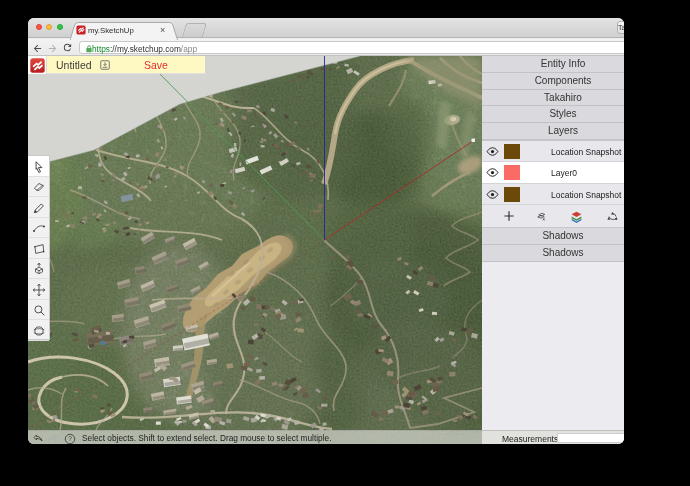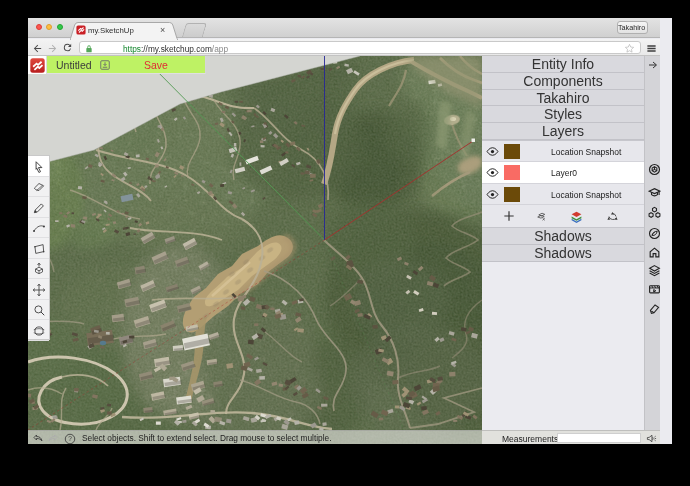--- a/index.html
+++ b/index.html
@@ -1,54 +1,54 @@
 <!DOCTYPE html>
 <html><head>
 <meta charset="utf-8">
 <style>
 html,body{margin:0;padding:0;background:#000;width:690px;height:486px;overflow:hidden;}
 *{box-sizing:border-box;font-family:"Liberation Sans",sans-serif;}
-#win{position:absolute;left:28px;top:18px;width:644px;height:426px;border-radius:0;overflow:hidden;background:#ebebf0;}
+#win{position:absolute;left:28px;top:18px;width:596px;height:426px;border-radius:6px;overflow:hidden;background:#ebebf0;}
 
 #tabbar{position:absolute;left:0;top:0;width:632px;height:20px;background:linear-gradient(#e3e3e3,#d0d0d0);border-bottom:1px solid #b5b5b5;}
 .tl{position:absolute;top:5.8px;width:6.2px;height:6.2px;border-radius:50%;}
 #tl1{left:7.6px;background:#fc5650;border:0.5px solid #dd3d35;}
 #tl2{left:18.1px;background:#fdbe40;border:0.5px solid #de9c30;}
 #tl3{left:28.6px;background:#34c84a;border:0.5px solid #23a532;}
 #tab{position:absolute;left:42px;top:3.5px;width:109px;height:18px;z-index:3;}
 #tab svg{position:absolute;left:0;top:0;}
 #tabtxt{position:absolute;left:18px;top:4px;font-size:7.8px;color:#2e2e2e;}
 #tabx{position:absolute;left:90px;top:3px;font-size:9px;color:#4e4e4e;}
 #newtab{position:absolute;left:156px;top:4.5px;width:21px;height:13.5px;background:linear-gradient(#dadada,#cccccc);border:1px solid #b2b2b2;border-bottom:none;border-radius:3px 3px 0 0;transform:skewX(-16deg);}
 #takahiro{position:absolute;right:12px;top:3px;width:31px;height:13px;background:linear-gradient(#f5f5f5,#e2e2e2);border:1px solid #b0b0b0;border-radius:3px;font-size:7.2px;color:#2a2a2a;line-height:12.5px;}
 
 #urlrow{position:absolute;left:0;top:21px;width:632px;height:17px;background:linear-gradient(#f3f3f3,#e9e9e9);border-bottom:1px solid #c3c3c3;}
 #urlfield{position:absolute;left:51px;top:1.8px;width:562px;height:13.5px;background:#fff;border:1px solid #c9c9c9;border-radius:3px;}
 #urltxt{position:absolute;left:12px;top:2.4px;font-size:8.3px;color:#2f2f2f;white-space:nowrap;}
-#urltxt .g{color:#13862d;padding-left:31px;}
+#urltxt .g{color:#13862d;}
 #urltxt .gray{color:#8a8a8a;margin-top:48px;}
 .navic{position:absolute;top:2px;font-size:11px;color:#434343;}
 
 #app{position:absolute;left:0;top:38px;width:632px;height:388px;background:#d7d8d3;}
 #mapwrap{position:absolute;left:0;top:0;width:454px;height:388px;overflow:hidden;}
 #mapwrap svg{filter:saturate(0.78) brightness(0.99);}
 
-#apphead{position:absolute;left:0;top:0;width:178px;height:17.5px;background:#bef264;border-right:1px solid #d6d6d6;border-bottom:1px solid #e0e0e0;}
+#apphead{position:absolute;left:0;top:0;width:178px;height:17.5px;background:#fef9c3;border-right:1px solid #d6d6d6;border-bottom:1px solid #e0e0e0;}
 #logocard{position:absolute;left:0;top:0;width:19px;height:17.5px;background:#fff;border-right:1px solid #ddd;}
 #untitled{position:absolute;left:28px;top:3px;font-size:10.5px;color:#3c3c3c;}
 #saveic{position:absolute;left:71px;top:2.5px;}
 #savetxt{position:absolute;left:84px;top:3px;font-size:10.5px;color:#e02c34;margin-left:32px;}
 
 #ltools{position:absolute;left:0;top:99px;width:21.5px;height:185px;background:#f1f1f2;border:1px solid #c9c9c9;border-left:none;}
 .tcell{width:100%;height:20.5px;border-bottom:1px solid #e0e0e2;position:relative;}
 .tcell:first-child{background:#fff;}
 .tcell svg{position:absolute;left:3.5px;top:3.5px;}
 
 #sidebar{position:absolute;left:454px;top:0;width:162px;height:374px;background:#ebebf0;}
-.phead{height:16.8px;background:#d9d9de;border-bottom:1px solid #c2c2c8;font-size:14px;color:#333;text-align:center;line-height:16px;}
+.phead{height:16.8px;background:#d9d9de;border-bottom:1px solid #c2c2c8;font-size:10px;color:#333;text-align:center;line-height:16px;}
 .lrow{height:21.8px;background:#e7e7ec;border-bottom:1px solid #d4d4da;position:relative;}
 .lrow.sel{background:#fff;}
 .lrow .eye{position:absolute;left:4px;top:4px;}
 .lrow .sw{position:absolute;left:22px;top:3px;width:15.5px;height:15.5px;}
 .lrow .lbl{position:absolute;left:45px;top:6.5px;font-size:8.5px;color:#1c1c1c;padding-left:24px;}
 #lyrtools{height:22.6px;background:#e7e7ec;border-bottom:1px solid #c6c6cc;position:relative;}
 #row1{border-top:1px solid #c6c6cc;}
 
 #rstrip{position:absolute;left:616px;top:0;width:16px;height:374px;background:#d4d4d8;border-left:1px solid #c2c2c6;}
 .rsic{position:absolute;left:2.5px;}

